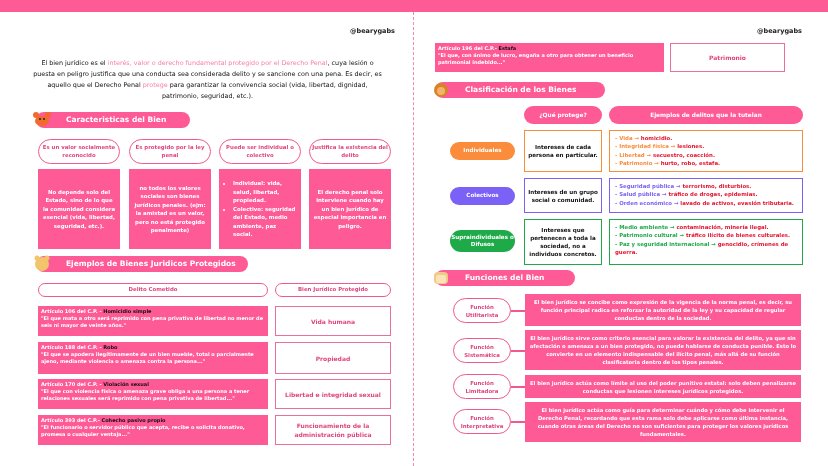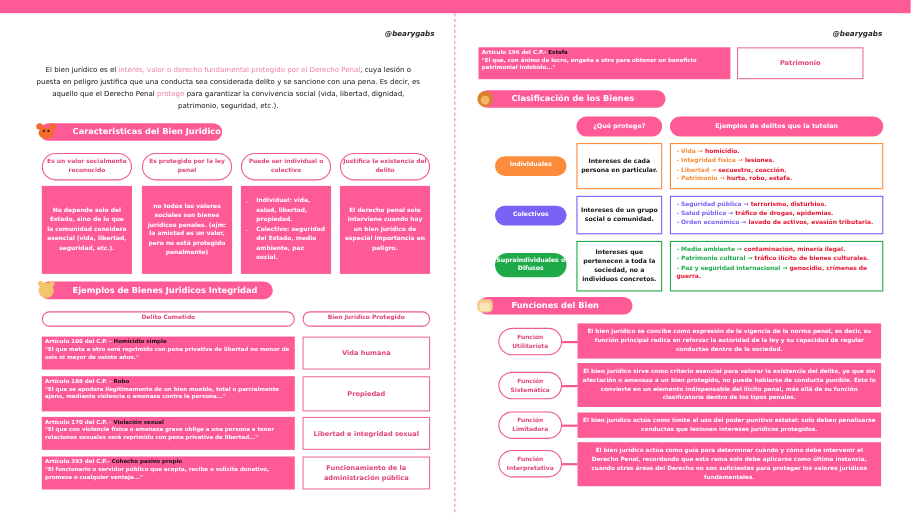--- a/index.html
+++ b/index.html
@@ -3,21 +3,21 @@
 <meta charset="utf-8">
 <style>
   * { box-sizing: border-box; margin: 0; padding: 0; }
   html, body { width: 828px; height: 466px; overflow: hidden; background: #ffffff; }
   body { font-family: "DejaVu Sans", sans-serif; position: relative; color: #111; }
   .topbar { position: absolute; left: 0; top: 0; width: 828px; height: 12px; background: #fe5a95; }
   .divider { position: absolute; left: 413px; top: 12px; width: 0; height: 454px; border-left: 1.5px dashed #f28ab0; }
   .page { position: absolute; top: 12px; height: 454px; width: 413px; }
   .page.left { left: 0; }
   .page.right { left: 415px; }
-  .handle { position: absolute; font-size: 6.5px; font-weight: bold; color: #222; font-style: italic; }
+  .handle { position: absolute; font-size: 6.5px; font-weight: bold; color: #222; }
 
   .pill-title { position: absolute; height: 16px; border-radius: 8px; background: #fe5a95; color: #fff; font-size: 7.5px; font-weight: bold; line-height: 16px; padding-left: 30px; }
   .pill-icon { position: absolute; left: -4px; top: -3px; width: 20px; height: 20px; }
 
   .intro { position: absolute; left: 30px; top: 46px; width: 355px; font-size: 6.4px; font-weight: normal; line-height: 11px; text-align: center; color: #111; }
   .hl { color: #f57fa8; }
 
   .char-head { position: absolute; height: 25px; border: 1.6px solid #f05a8e; border-radius: 13px; background: #fff; color: #e0457e; font-size: 5.4px; font-weight: bold; text-align: center; line-height: 8px; padding-top: 3px; }
   .char-box { position: absolute; background: #fe5a95; color: #fff; font-size: 5.4px; font-weight: bold; line-height: 8.5px; text-align: center; display: flex; align-items: center; justify-content: center; padding: 4px; }
   .char-box ul { text-align: left; padding-left: 10px; }
@@ -42,21 +42,21 @@
 
 <div class="topbar"></div>
 <div class="divider"></div>
 
 <div class="page left">
   <div class="handle" style="left:350px; top:15px;">@bearygabs</div>
 
 
   <p class="intro"><span>El bien jurídico es el </span><span class="hl">interés, valor o derecho fundamental protegido por el Derecho Penal</span><span>, cuya lesión o puesta en peligro justifica que una conducta sea considerada delito y se sancione con una pena. Es decir, es aquello que el Derecho Penal </span><span class="hl">protege</span><span> para garantizar la convivencia social (vida, libertad, dignidad, patrimonio, seguridad, etc.).</span></p>
 
-  <div class="pill-title" style="left:36px; top:100px; width:166px;">
+  <div class="pill-title" style="left:36px; top:100px; width:154px;">
     <svg class="pill-icon" viewBox="0 0 20 20">
       <ellipse cx="10" cy="12" rx="7" ry="5" fill="#f26b2c"></ellipse>
         <circle cx="4" cy="6" r="3" fill="#f26b2c"></circle>
         <circle cx="16" cy="6" r="3" fill="#f26b2c"></circle>
         <circle cx="8" cy="10" r="1" fill="#222"></circle>
         <circle cx="12" cy="10" r="1" fill="#222"></circle>
     </svg>
     <span>Caracteristicas del Bien Juridico</span>
   </div>
 
@@ -76,21 +76,21 @@
 
   <div class="char-head" style="left:309px; top:127px; width:82px;">Justifica la existencia del delito</div>
   <div class="char-box" style="left:309px; top:157px; width:82px; height:80px;">El derecho penal solo interviene cuando hay un bien jurídico de especial importancia en peligro.</div>
 
   <div class="pill-title" style="left:36px; top:244px; width:212px;">
     <svg class="pill-icon" viewBox="0 0 20 20">
       <circle cx="10" cy="11" r="7" fill="#f2c46b"></circle>
         <circle cx="5" cy="5" r="2.5" fill="#f2c46b"></circle>
         <circle cx="15" cy="5" r="2.5" fill="#f2c46b"></circle>
     </svg>
-    <span>Ejemplos de Bienes Juridicos Integridad</span>
+    <span>Ejemplos de Bienes Juridicos Protegidos</span>
   </div>
 
   <div class="col-head" style="left:38px; top:271px; width:230px;">Delito Cometido</div>
   <div class="col-head" style="left:275px; top:271px; width:116px;">Bien Jurídico Protegido</div>
 
   <div class="delito" style="left:38px; top:294px; width:230px; height:30px;">
     <span>Artículo 106 del C.P. - </span><span class="name">Homicidio simple</span><br>
     <span>"El que mata a otro será reprimido con pena privativa de libertad no menor de seis ni mayor de veinte años."</span>
   </div>
   <div class="bien" style="left:275px; top:294px; width:116px; height:30px;">Vida humana</div>

